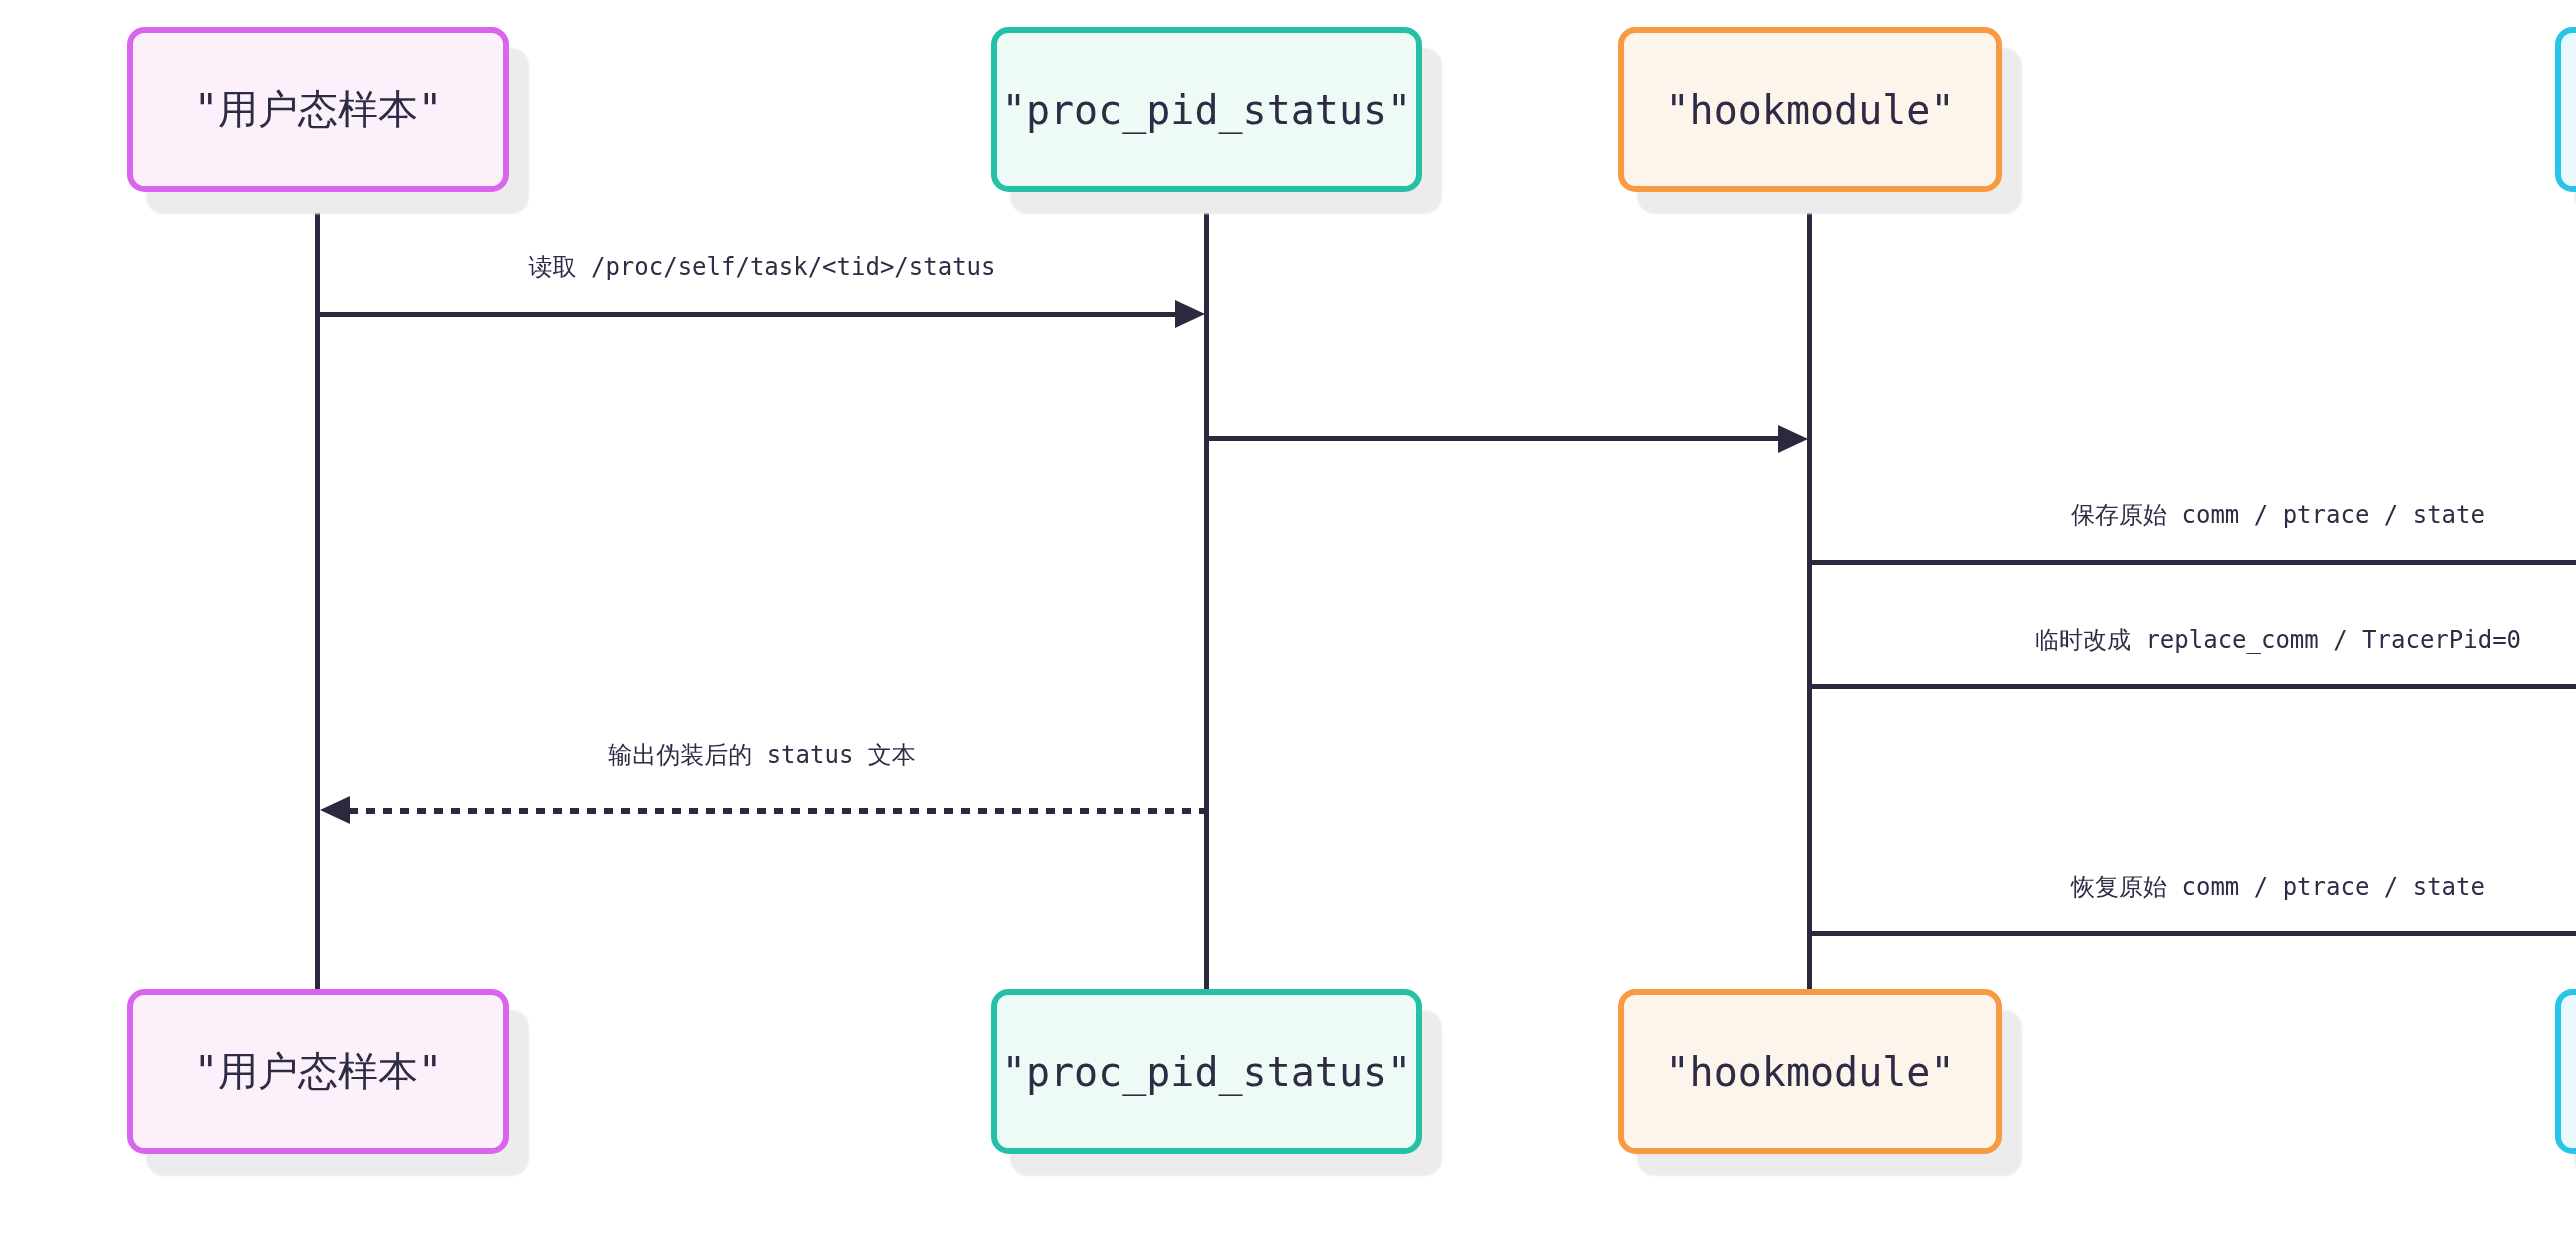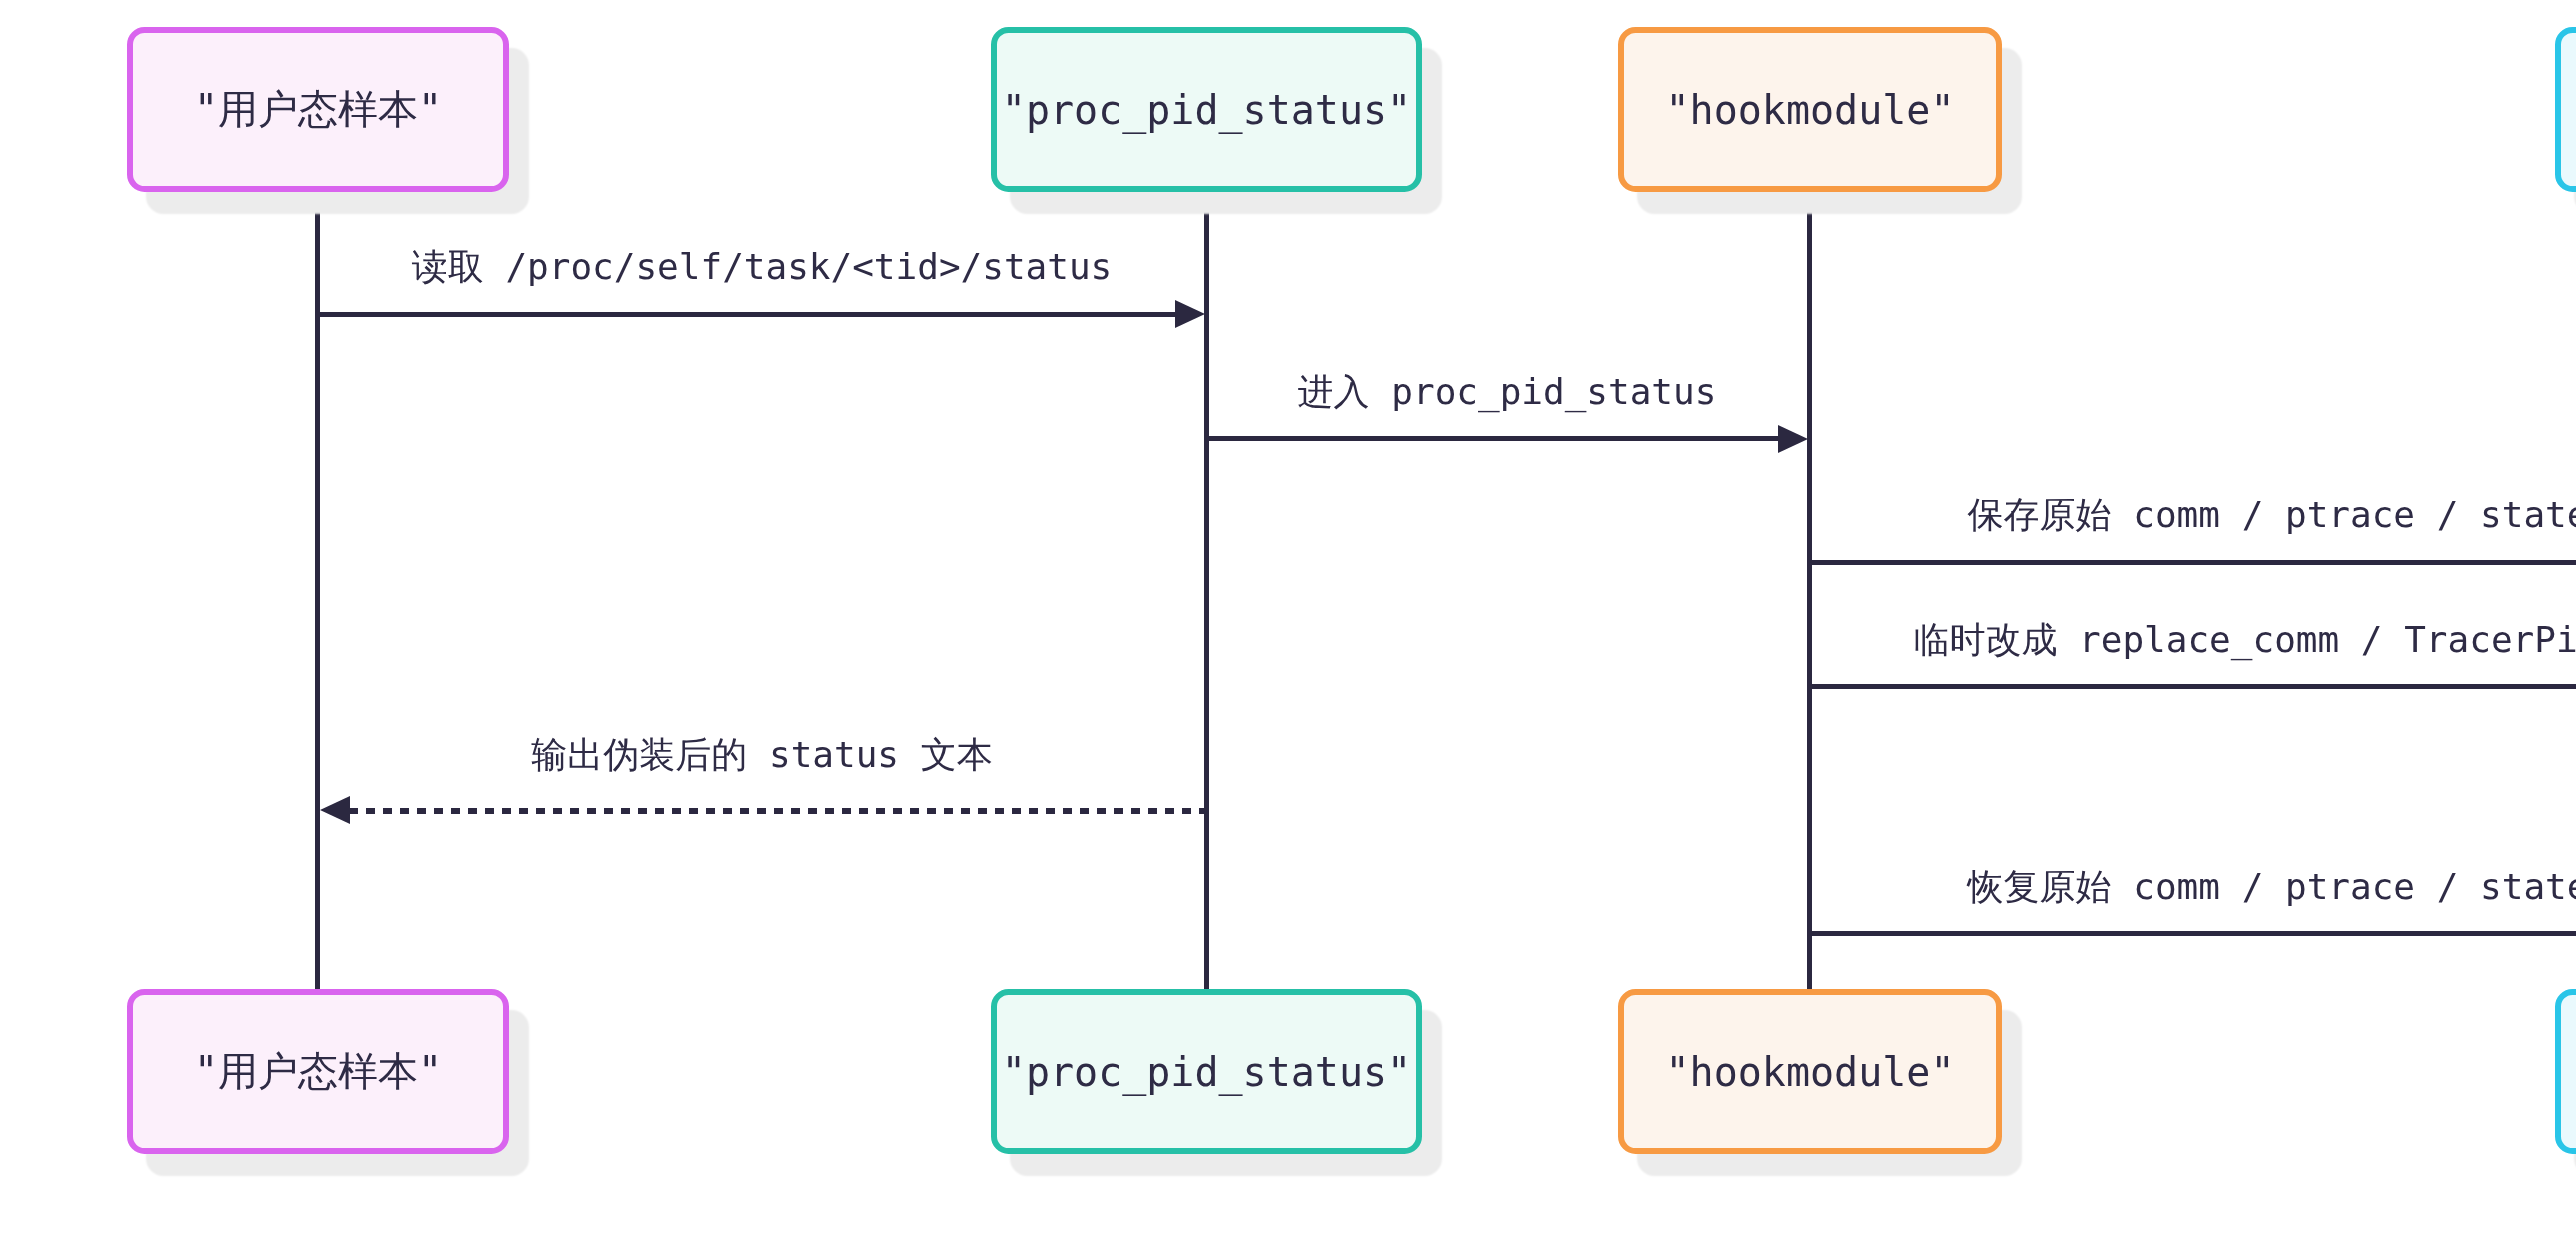--- a/index.html
+++ b/index.html
@@ -24,21 +24,21 @@
     display:flex;align-items:center;justify-content:center;
     z-index:2;box-shadow:19.6px 21.6px 2.1px var(--shadow);
   }
   .actor.top{top:27px;}
   .actor.bottom{top:989px;}
   .actor-label{
     font-size:40px;color:var(--text);white-space:nowrap;letter-spacing:0;
   }
   .msg-label{
     position:absolute;transform:translateX(-50%);
-    font-size:36px;line-height:42px;color:var(--text);
+    font-size:24px;line-height:42px;color:var(--text);
     white-space:nowrap;z-index:3;
   }
   .msg-line{
     position:absolute;height:5.2px;background:var(--line);z-index:3;
   }
   .msg-line.dashed{
     height:5.7px;background:repeating-linear-gradient(90deg,var(--line) 0 9.3px,transparent 9.3px 17px);
   }
   .arrowhead{
     position:absolute;width:0;height:0;
@@ -80,21 +80,20 @@
     <span class="actor-label">"hookmodule"</span>
   </div>
   <div class="actor bottom" style="left: 2555px; width: 384px; border-color: rgb(41, 197, 232); background-color: rgb(233, 249, 253);">
     
   </div>
 
   <div class="msg-label" style="left:762px;top:246px">读取 /proc/self/task/&lt;tid&gt;/status</div>
   <div class="msg-line" style="left:320px;top:312px;width:855px"></div>
   <div class="arrowhead right" style="left:1175px;top:300px"></div>
 
-  <div class="msg-label" style="left:1507px;top:371px">进入 proc_pid_status</div>
   <div class="msg-line" style="left:1209px;top:436px;width:570px"></div>
   <div class="arrowhead right" style="left:1778px;top:425px"></div>
 
   <div class="msg-label" style="left:2278px;top:494px">保存原始 comm / ptrace / state</div>
   <div class="msg-line" style="left:1812px;top:560px;width:905px"></div>
 
   <div class="msg-label" style="left:2278px;top:619px">临时改成 replace_comm / TracerPid=0</div>
   <div class="msg-line" style="left:1812px;top:684px;width:905px"></div>
 
   <div class="msg-label" style="left:762px;top:734px">输出伪装后的 status 文本</div>

